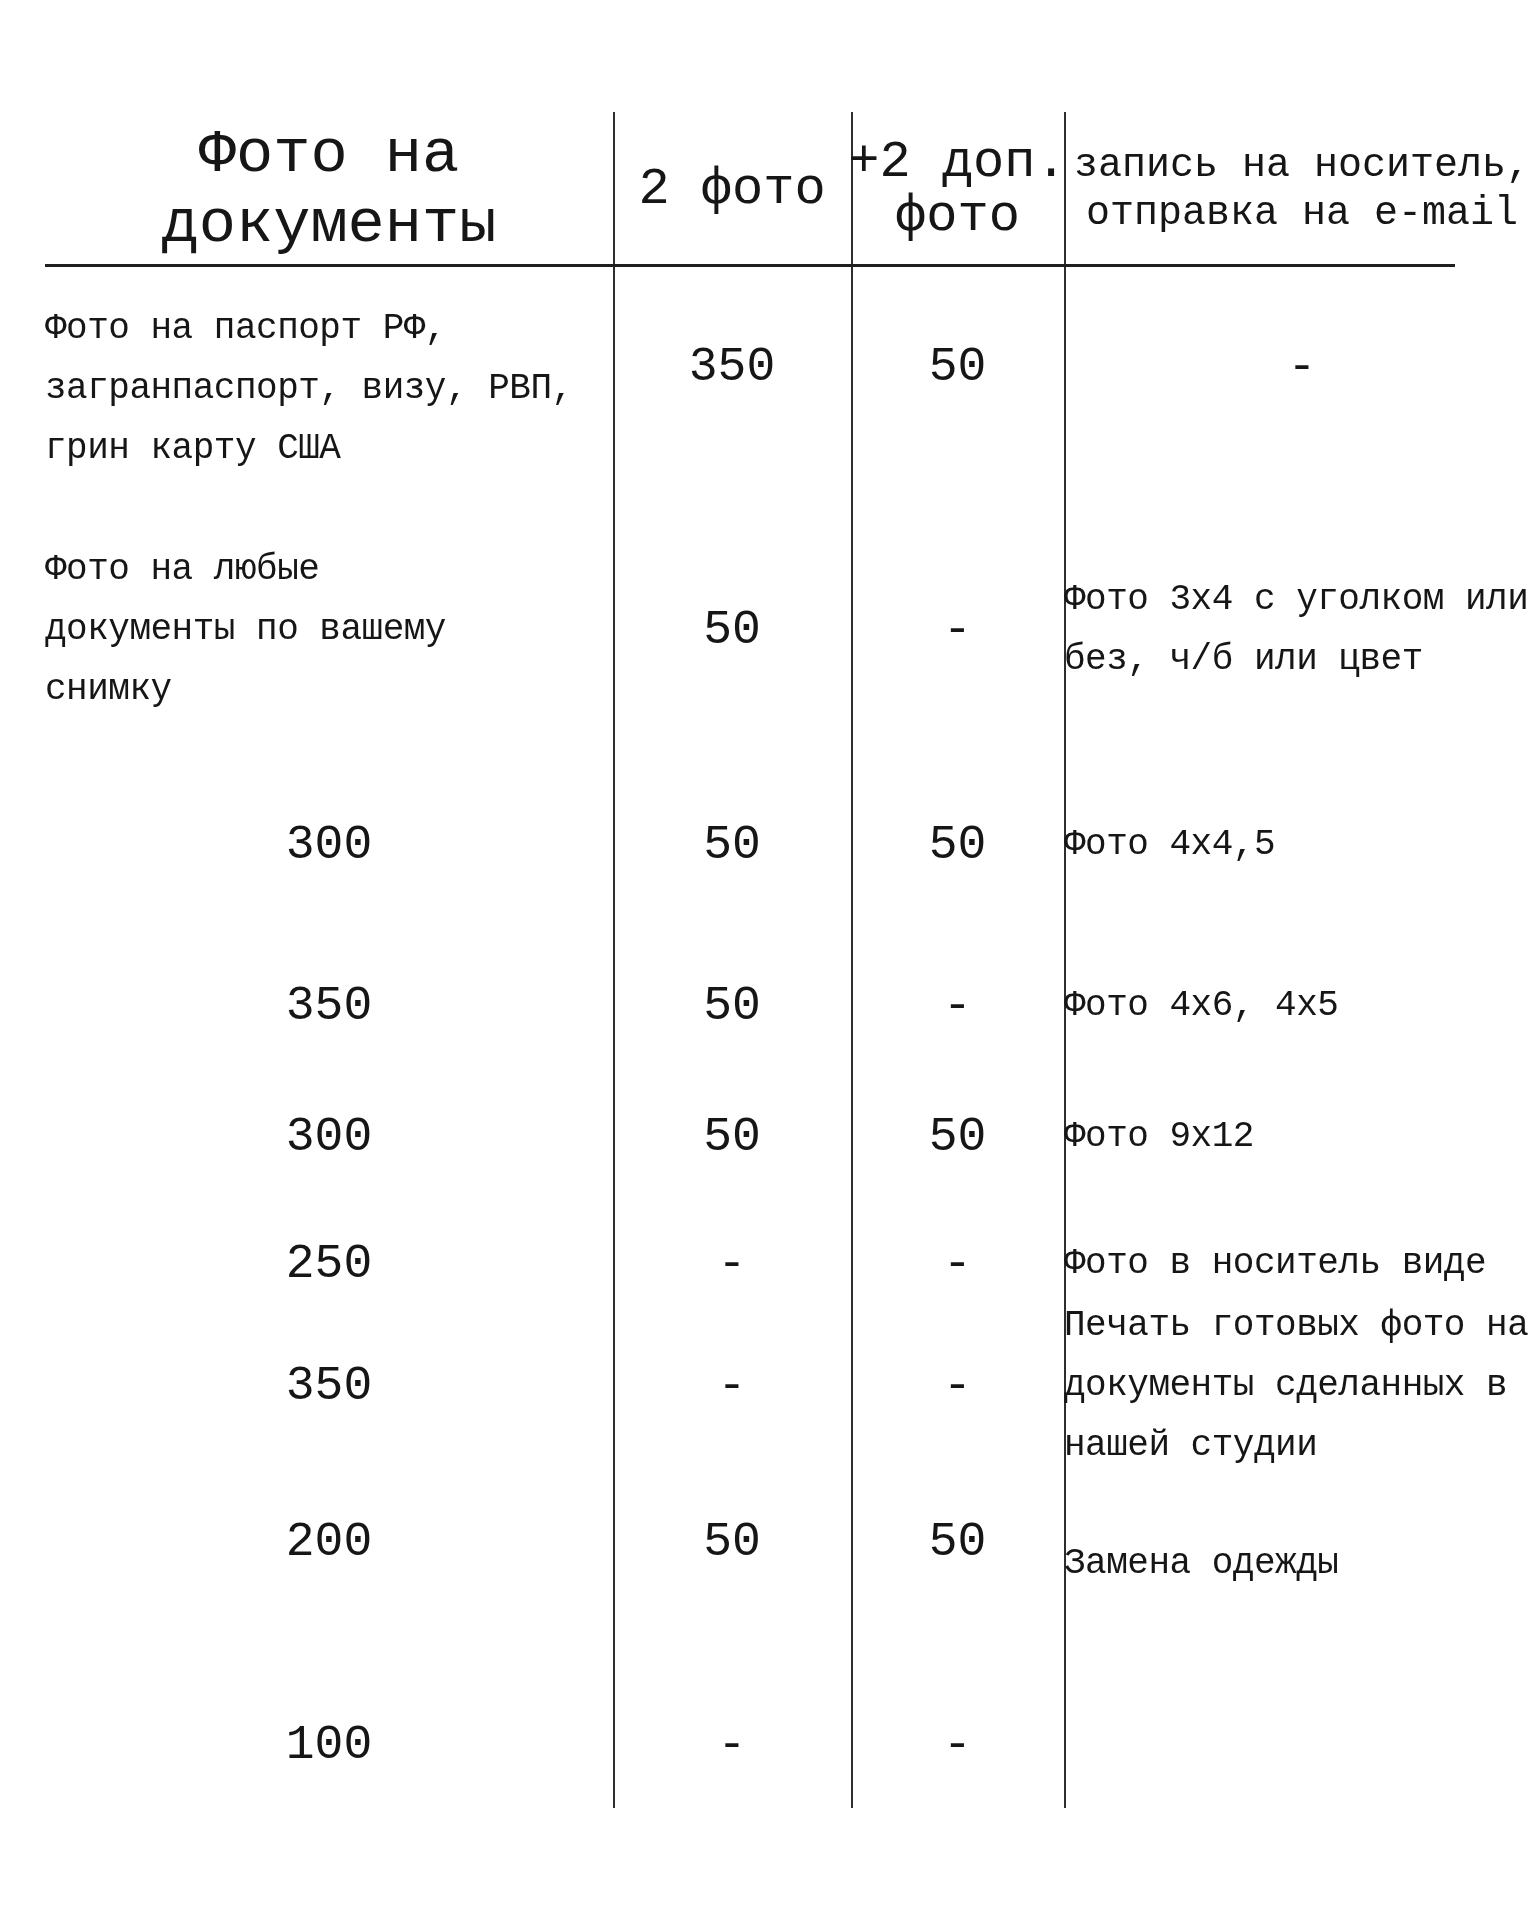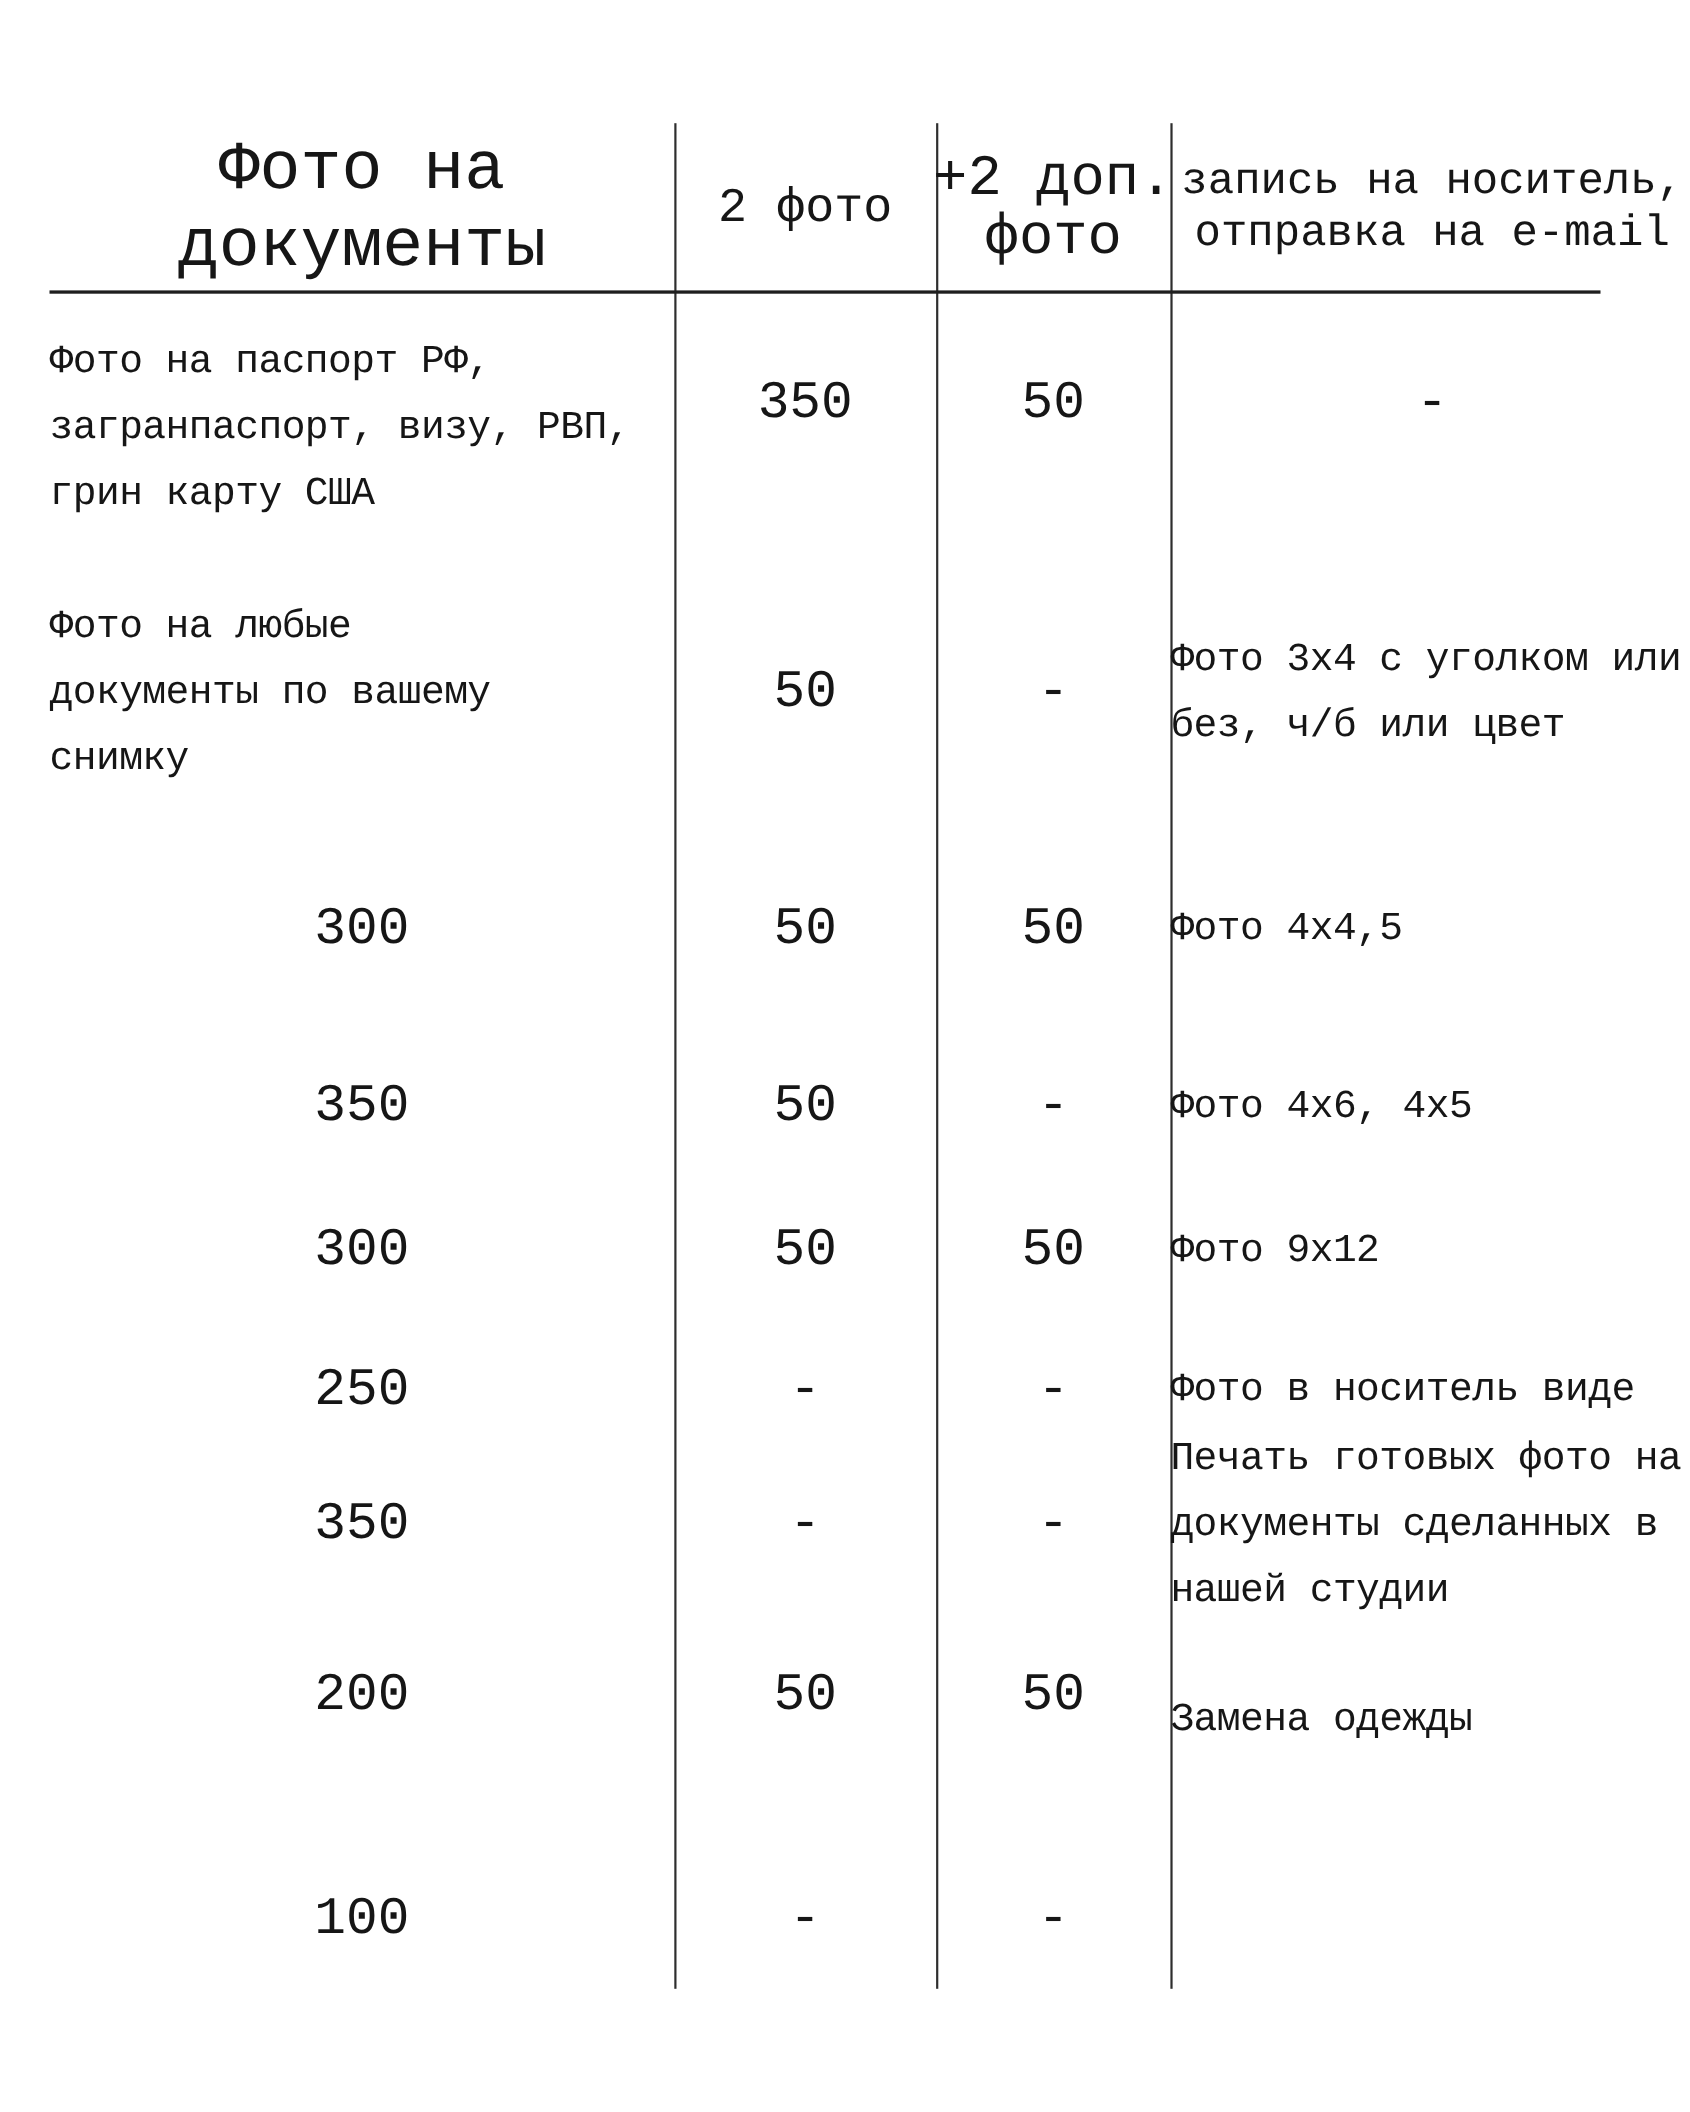--- a/index.html
+++ b/index.html
@@ -67,21 +67,21 @@
   }
   .header-title {
     justify-content: center;
     text-align: center;
     font-size: 62px;
     line-height: 70px;
   }
   .header-col2 {
     justify-content: center;
     text-align: right;
-    font-size: 44px;
+    font-size: 52px;
     line-height: 54px;
   }
   .header-col3 {
     justify-content: center;
     text-align: center;
     font-size: 52px;
     line-height: 54px;
   }
   .header-col4 {
     justify-content: center;

